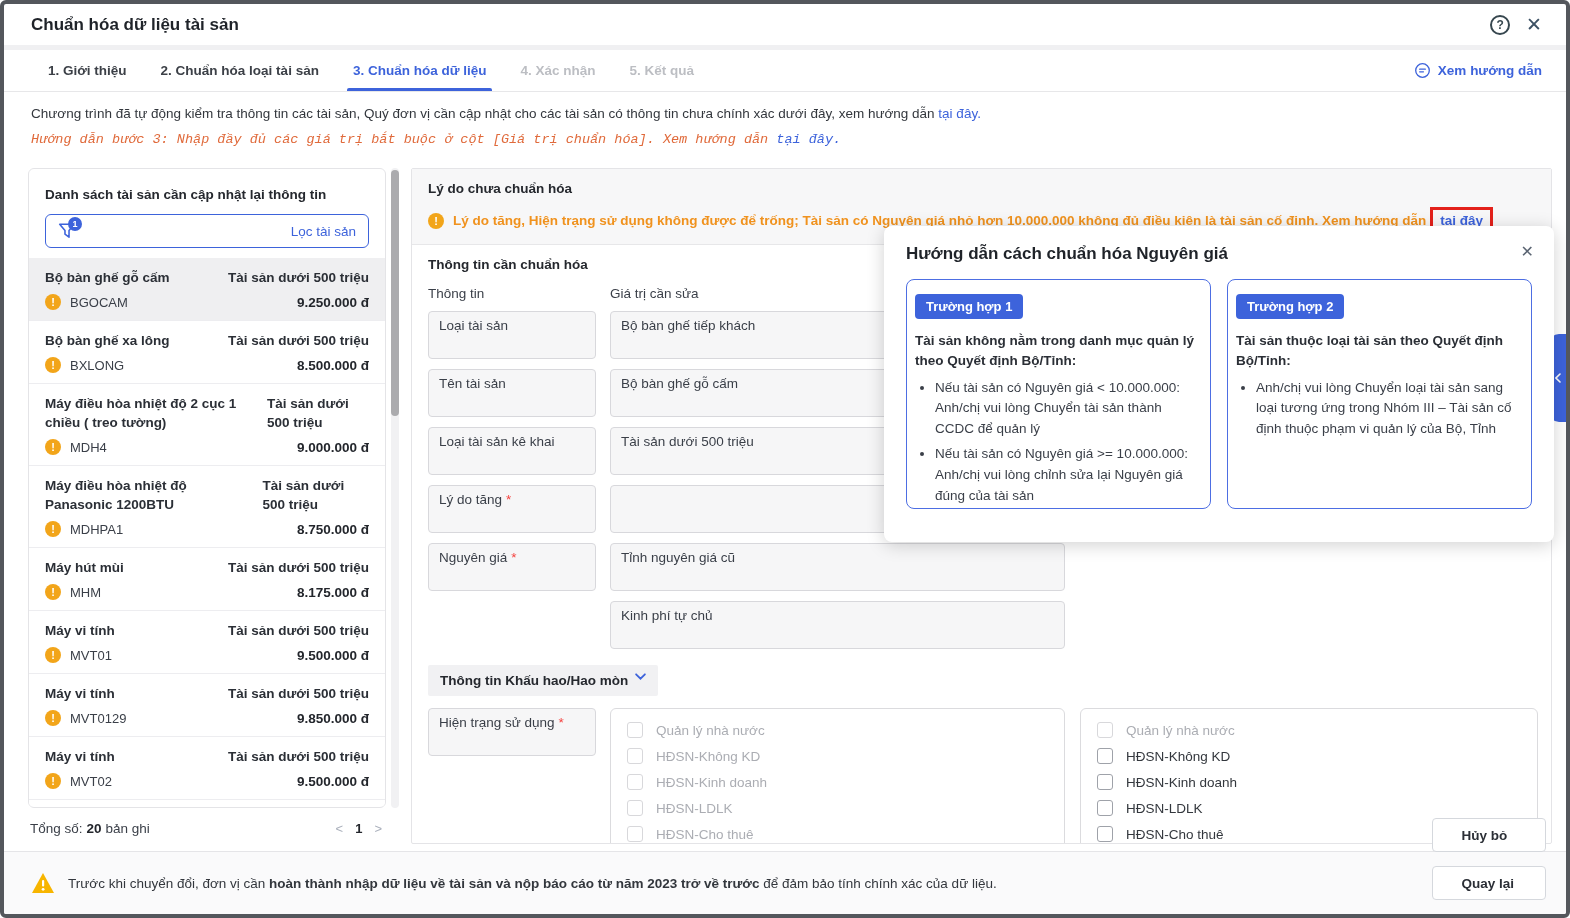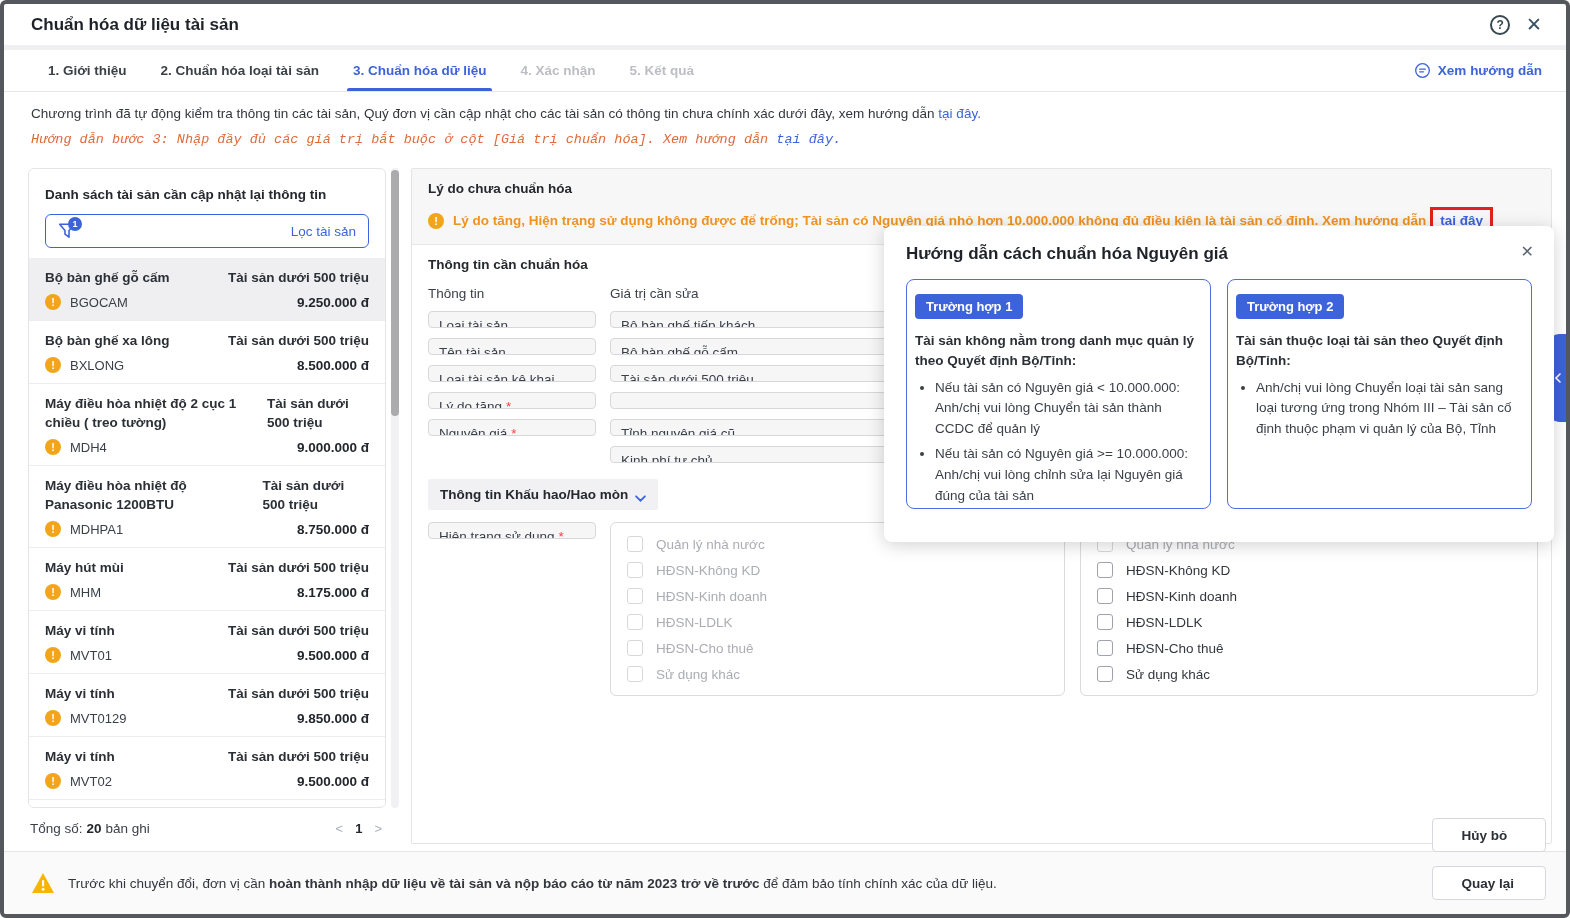--- a/index.html
+++ b/index.html
@@ -80,29 +80,29 @@
   .reason-line { display: flex; align-items: center; font-size: 13.5px; font-weight: bold; color: #f0921e; }
   .reason-line .warn-ic { margin-right: 9px; }
   .red-box { border: 3px solid #e3211b; padding: 3px 7px; margin-left: 4px; display: inline-flex; }
   .red-box a { color: #3d63db; text-decoration: none; font-weight: bold; cursor: pointer; }
 
   .main-body { padding: 10px 16px; }
   .sec-title { font-size: 13.5px; font-weight: bold; color: #25282e; margin: 2px 0 14px; }
   .cols { display: flex; gap: 14px; font-size: 13.5px; color: #3a3f48; margin-bottom: 10px; }
   .cols .c1 { width: 168px; }
   .f-row { display: flex; gap: 14px; margin-bottom: 10px; }
-  .f-label, .f-value { height: 17px; background: #f6f6f7; border: 1px solid #d8d8dc; border-radius: 4px;
+  .f-label, .f-value { height: 48px; background: #f6f6f7; border: 1px solid #d8d8dc; border-radius: 4px;
                        padding: 6px 10px; font-size: 13.5px; color: #3a3f48; overflow: hidden; white-space: nowrap; }
   .f-label { width: 168px; flex: none; }
   .f-label.blank { visibility: hidden; }
   .f-value { width: 455px; flex: none; }
   .req { color: #f5413d; margin-left: 4px; }
 
   .dep-row { margin: 16px 0 12px; }
-  .dep-box { display: inline-flex; align-items: flex-end; gap: 7px; background: #f1f1f3; border-radius: 2px;
+  .dep-box { display: inline-flex; align-items: flex-start; gap: 7px; background: #f1f1f3; border-radius: 2px;
              padding: 8px 12px; font-size: 13.5px; font-weight: bold; color: #25282e; cursor: pointer; }
 
   .usage-row { display: flex; gap: 14px; align-items: flex-start; }
   .cb-group { width: 455px; flex: none; border: 1px solid #dbdbde; border-radius: 6px; padding: 13px 16px;
               display: flex; flex-direction: column; gap: 10px; }
   .cb-group.g2 { width: 458px; margin-left: 1px; }
   .cb-item { display: flex; align-items: center; gap: 13px; font-size: 13.5px; color: #33373d; }
   .cb-box { width: 16px; height: 16px; flex: none; border: 1px solid #9fa2a9; border-radius: 3px; background: #fff;
             cursor: pointer; }
   .cb-item.off { color: #abadb3; }

